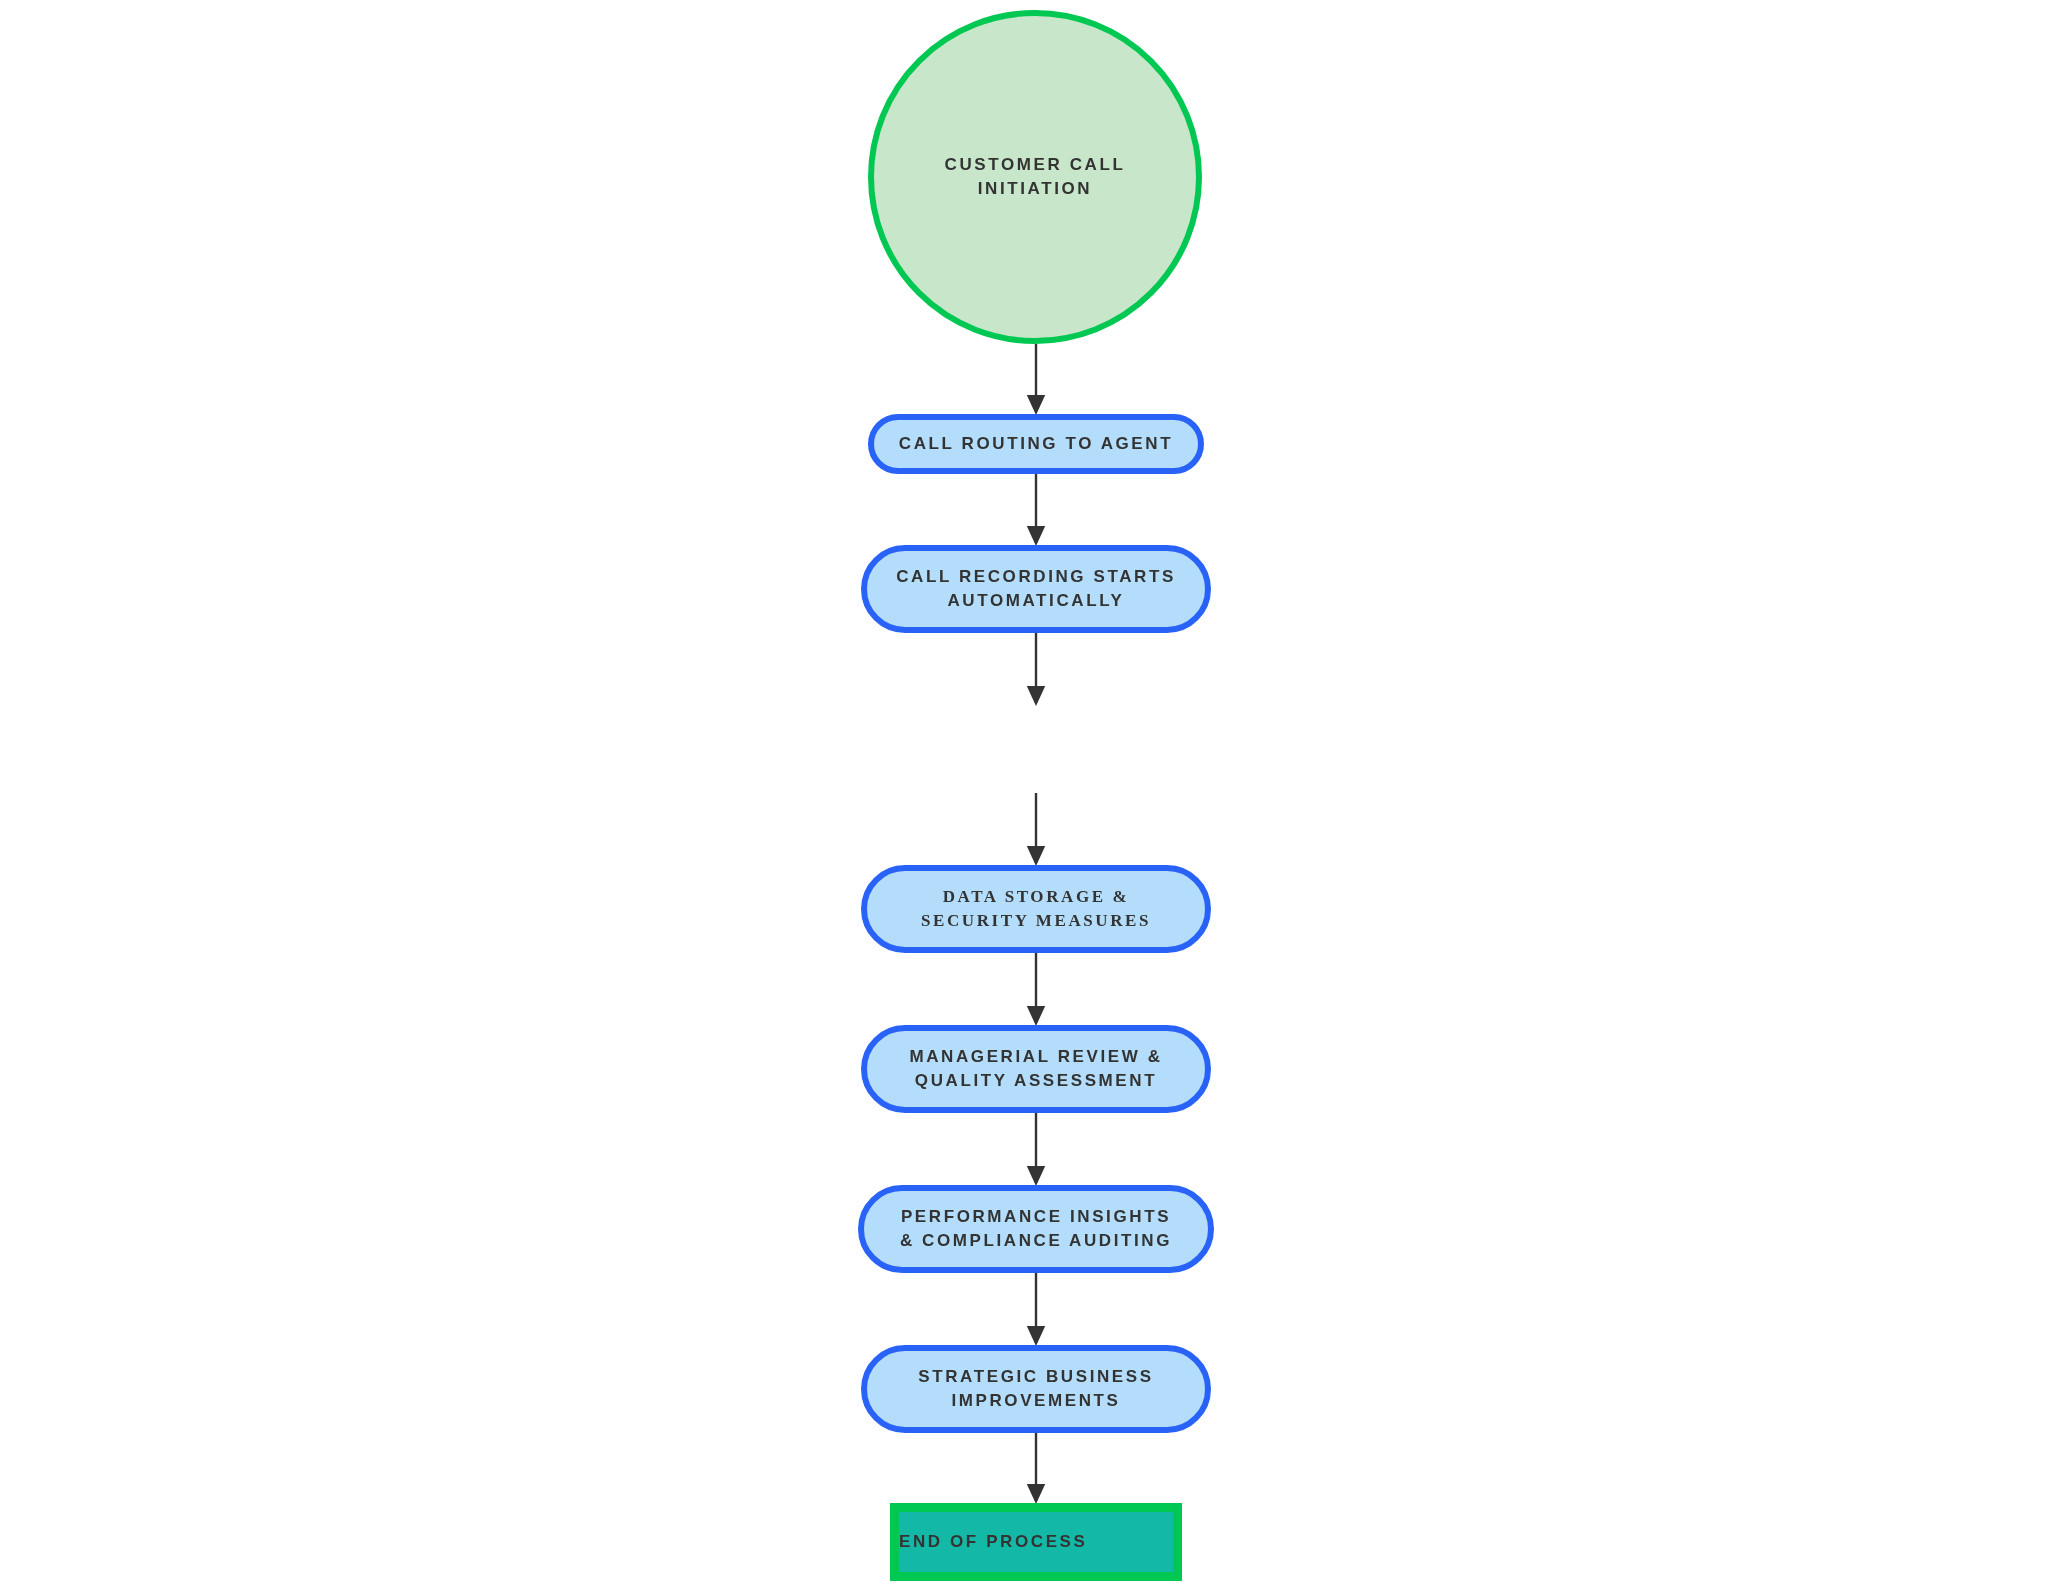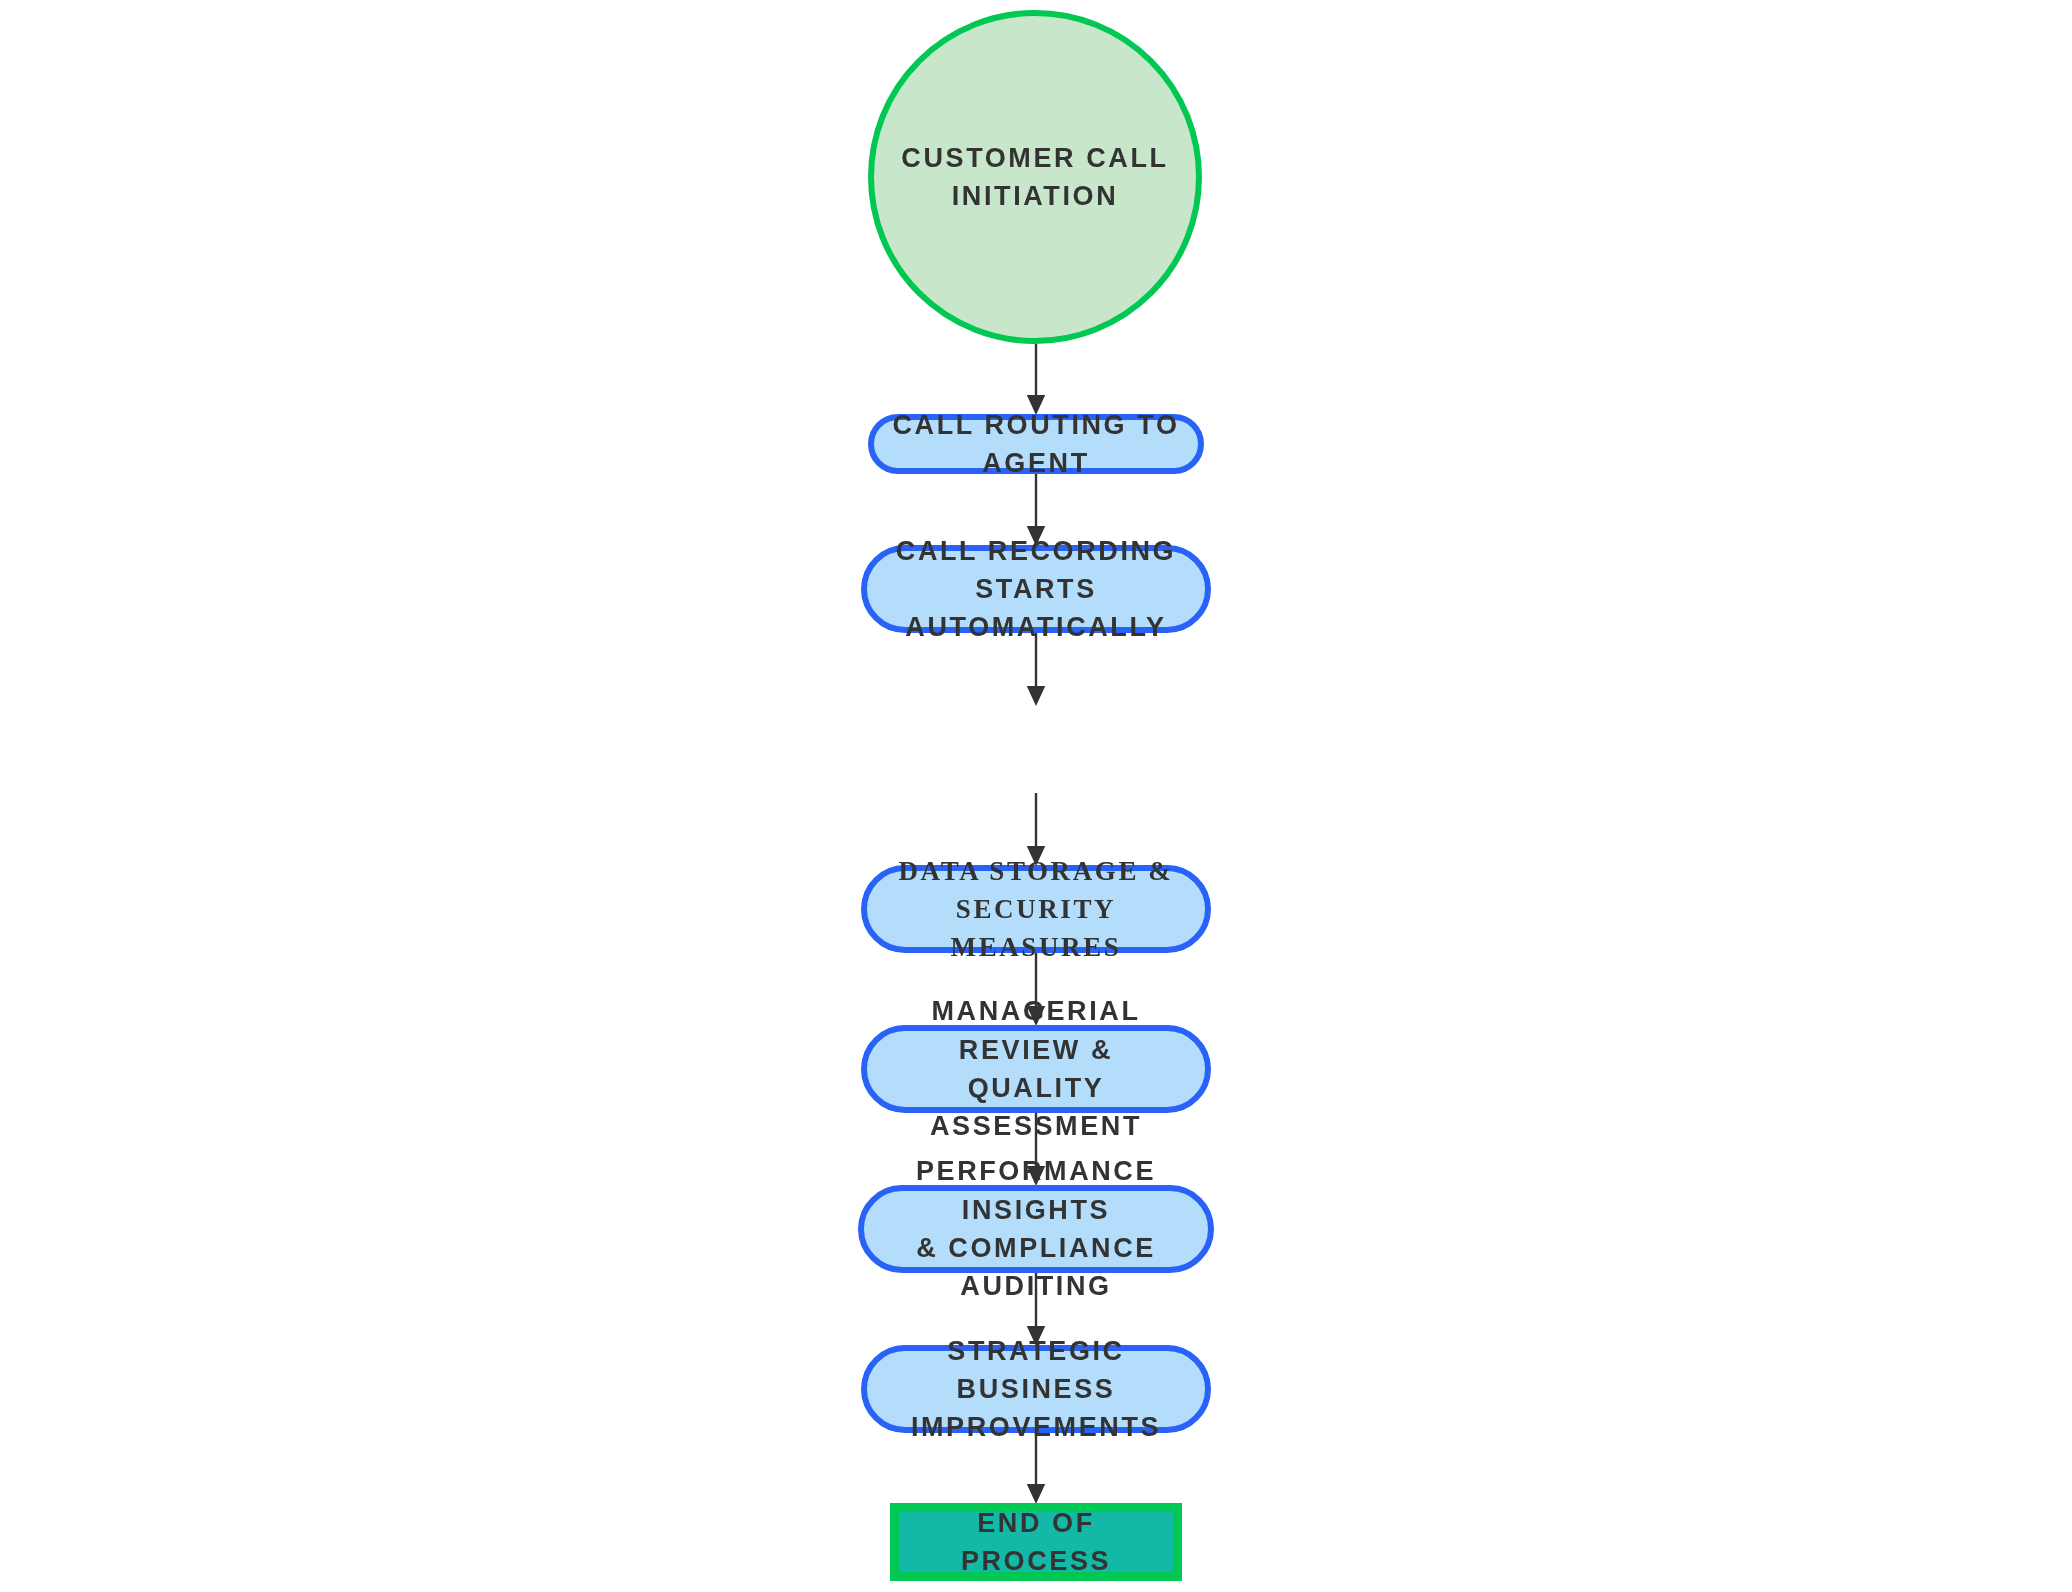--- a/index.html
+++ b/index.html
@@ -13,21 +13,21 @@
   #canvas {
     position: relative;
     width: 2072px;
     height: 1592px;
     background: #ffffff;
     overflow: hidden;
   }
   
   .node-label {
     color: #333333;
-    font-size: 27px;
+    font-size: 17px;
     font-weight: 600;
     letter-spacing: 2.6px;
     text-transform: uppercase;
     line-height: 1.42;
     text-align: center;
     white-space: pre-line;
     user-select: none;
   }
   
   .node-start {
@@ -39,21 +39,21 @@
     border-radius: 50%;
     background: #c8e6c9;
     border: 6px solid #00c853;
   }
   
   .node-process {
     position: absolute;
     box-sizing: border-box;
     display: flex;
     align-items: center;
-    justify-content: flex-end;
+    justify-content: center;
     background: #b3ddfb;
     border: 6px solid #2962f6;
     border-radius: 999px;
   }
   
   .node-end {
     position: absolute;
     box-sizing: border-box;
     display: flex;
     align-items: center;

